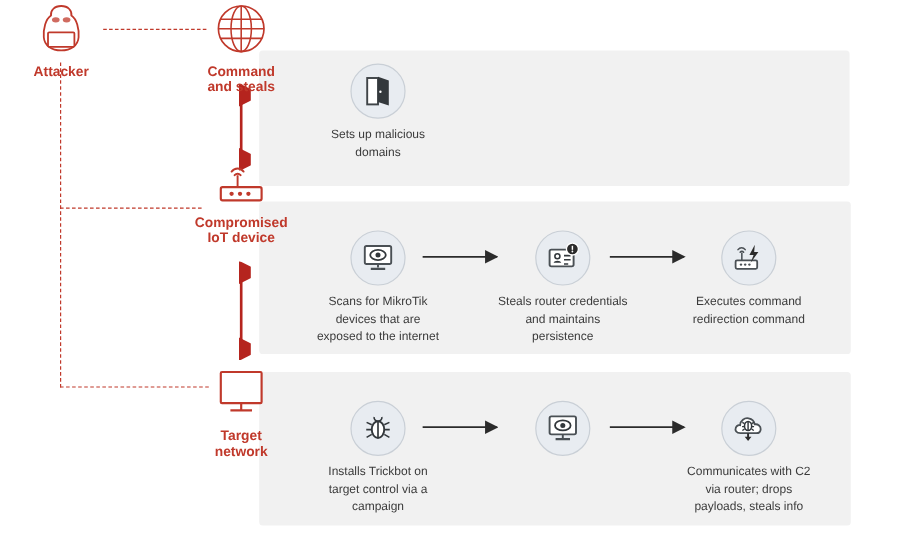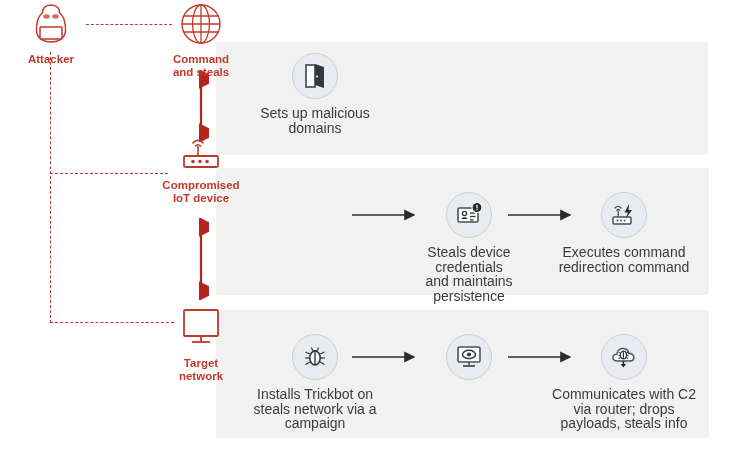--- a/index.html
+++ b/index.html
@@ -57,21 +57,21 @@
     border-radius:50%;
     background:#e8ecf1;
     border:1px solid #c9cfd6;
     margin:0 auto;
     display:flex;align-items:center;justify-content:center;
     box-sizing:border-box;
   }
   .step .cap{
     display:block;
     margin-top:7px;
-    font-size:14px;
+    font-size:10px;
     line-height:14.5px;
     color:#3b3b3b;
     white-space:pre-line;
   }
 
   
   .flow{position:absolute;}
 </style>
 </head>
 <body>
@@ -171,20 +171,34 @@
       <svg width="26" height="26" viewBox="0 0 26 26">
         <rect x="4" y="2" width="9" height="22" fill="#fff" stroke="#3f4448" stroke-width="1.6"></rect>
         <path d="M13 1 L22 4 L22 25 L13 22 Z" fill="#33383c"></path>
         <circle cx="15" cy="13.5" r="1" fill="#fff"></circle>
       </svg>
     </span>
     <span class="cap">Sets up malicious
 domains</span>
   </div>
 
+  <div class="step" style="left:240px;top:192px;">
+    <span class="circle">
+      <svg width="28" height="26" viewBox="0 0 28 26">
+        <rect x="3" y="3" width="22" height="15" rx="1.5" fill="#fff" stroke="#4a5055" stroke-width="1.6"></rect>
+        <ellipse cx="14" cy="10.5" rx="6.5" ry="4.2" fill="none" stroke="#33383c" stroke-width="1.5"></ellipse>
+        <circle cx="14" cy="10.5" r="2.1" fill="#33383c"></circle>
+        <line x1="14" y1="18" x2="14" y2="21" stroke="#4a5055" stroke-width="1.6"></line>
+        <line x1="8" y1="22" x2="20" y2="22" stroke="#4a5055" stroke-width="1.8"></line>
+      </svg>
+    </span>
+    <span class="cap">Scans for MikroTik
+devices that are
+exposed to the internet</span>
+  </div>
 
   <div class="flow" style="left:352px;top:207px;width:70px;height:12px;">
     <svg width="70" height="12" viewBox="0 0 70 12">
       <defs>
         <marker id="ar" markerWidth="8" markerHeight="8" refX="7" refY="4" orient="auto">
           <path d="M0 0 L8 4 L0 8 Z" fill="#2b2b2b"></path>
         </marker>
       </defs>
       <line x1="0" y1="6" x2="62" y2="6" stroke="#2b2b2b" stroke-width="1.4" marker-end="url(#ar)"></line>
     </svg>
@@ -197,21 +211,21 @@
         <circle cx="9.5" cy="11.5" r="2.1" fill="none" stroke="#33383c" stroke-width="1.3"></circle>
         <path d="M6.3 17 C6.8 14.6 12.2 14.6 12.7 17 Z" fill="#33383c"></path>
         <line x1="15" y1="11" x2="20.5" y2="11" stroke="#33383c" stroke-width="1.3"></line>
         <line x1="15" y1="14.5" x2="20.5" y2="14.5" stroke="#33383c" stroke-width="1.3"></line>
         <line x1="15" y1="18" x2="18.5" y2="18" stroke="#33383c" stroke-width="1.3"></line>
         <circle cx="22" cy="5.5" r="5" fill="#2b2b2b" stroke="#fff" stroke-width="1.1"></circle>
         <rect x="21.4" y="2.8" width="1.2" height="3.4" fill="#fff"></rect>
         <circle cx="22" cy="7.6" r="0.75" fill="#fff"></circle>
       </svg>
     </span>
-    <span class="cap">Steals device credentials
+    <span class="cap">Steals router credentials
 and maintains
 persistence</span>
   </div>
 
   <div class="flow" style="left:508px;top:207px;width:70px;height:12px;">
     <svg width="70" height="12" viewBox="0 0 70 12">
       <line x1="0" y1="6" x2="62" y2="6" stroke="#2b2b2b" stroke-width="1.4" marker-end="url(#ar)"></line>
     </svg>
   </div>
 
@@ -241,21 +255,21 @@
         <line x1="7.8" y1="10" x2="3.5" y2="8" stroke="#33383c" stroke-width="1.3"></line>
         <line x1="7.8" y1="14" x2="3.2" y2="14" stroke="#33383c" stroke-width="1.3"></line>
         <line x1="7.8" y1="18" x2="3.5" y2="20.5" stroke="#33383c" stroke-width="1.3"></line>
         <line x1="18.2" y1="10" x2="22.5" y2="8" stroke="#33383c" stroke-width="1.3"></line>
         <line x1="18.2" y1="14" x2="22.8" y2="14" stroke="#33383c" stroke-width="1.3"></line>
         <line x1="18.2" y1="18" x2="22.5" y2="20.5" stroke="#33383c" stroke-width="1.3"></line>
         <line x1="13" y1="7.5" x2="13" y2="21" stroke="#33383c" stroke-width="1.4"></line>
       </svg>
     </span>
     <span class="cap">Installs Trickbot on
-steals network via a
+target control via a
 campaign</span>
   </div>
 
   <div class="flow" style="left:352px;top:349px;width:70px;height:12px;">
     <svg width="70" height="12" viewBox="0 0 70 12">
       <line x1="0" y1="6" x2="62" y2="6" stroke="#2b2b2b" stroke-width="1.4" marker-end="url(#ar)"></line>
     </svg>
   </div>
 
   <div class="step" style="left:394px;top:334px;">

